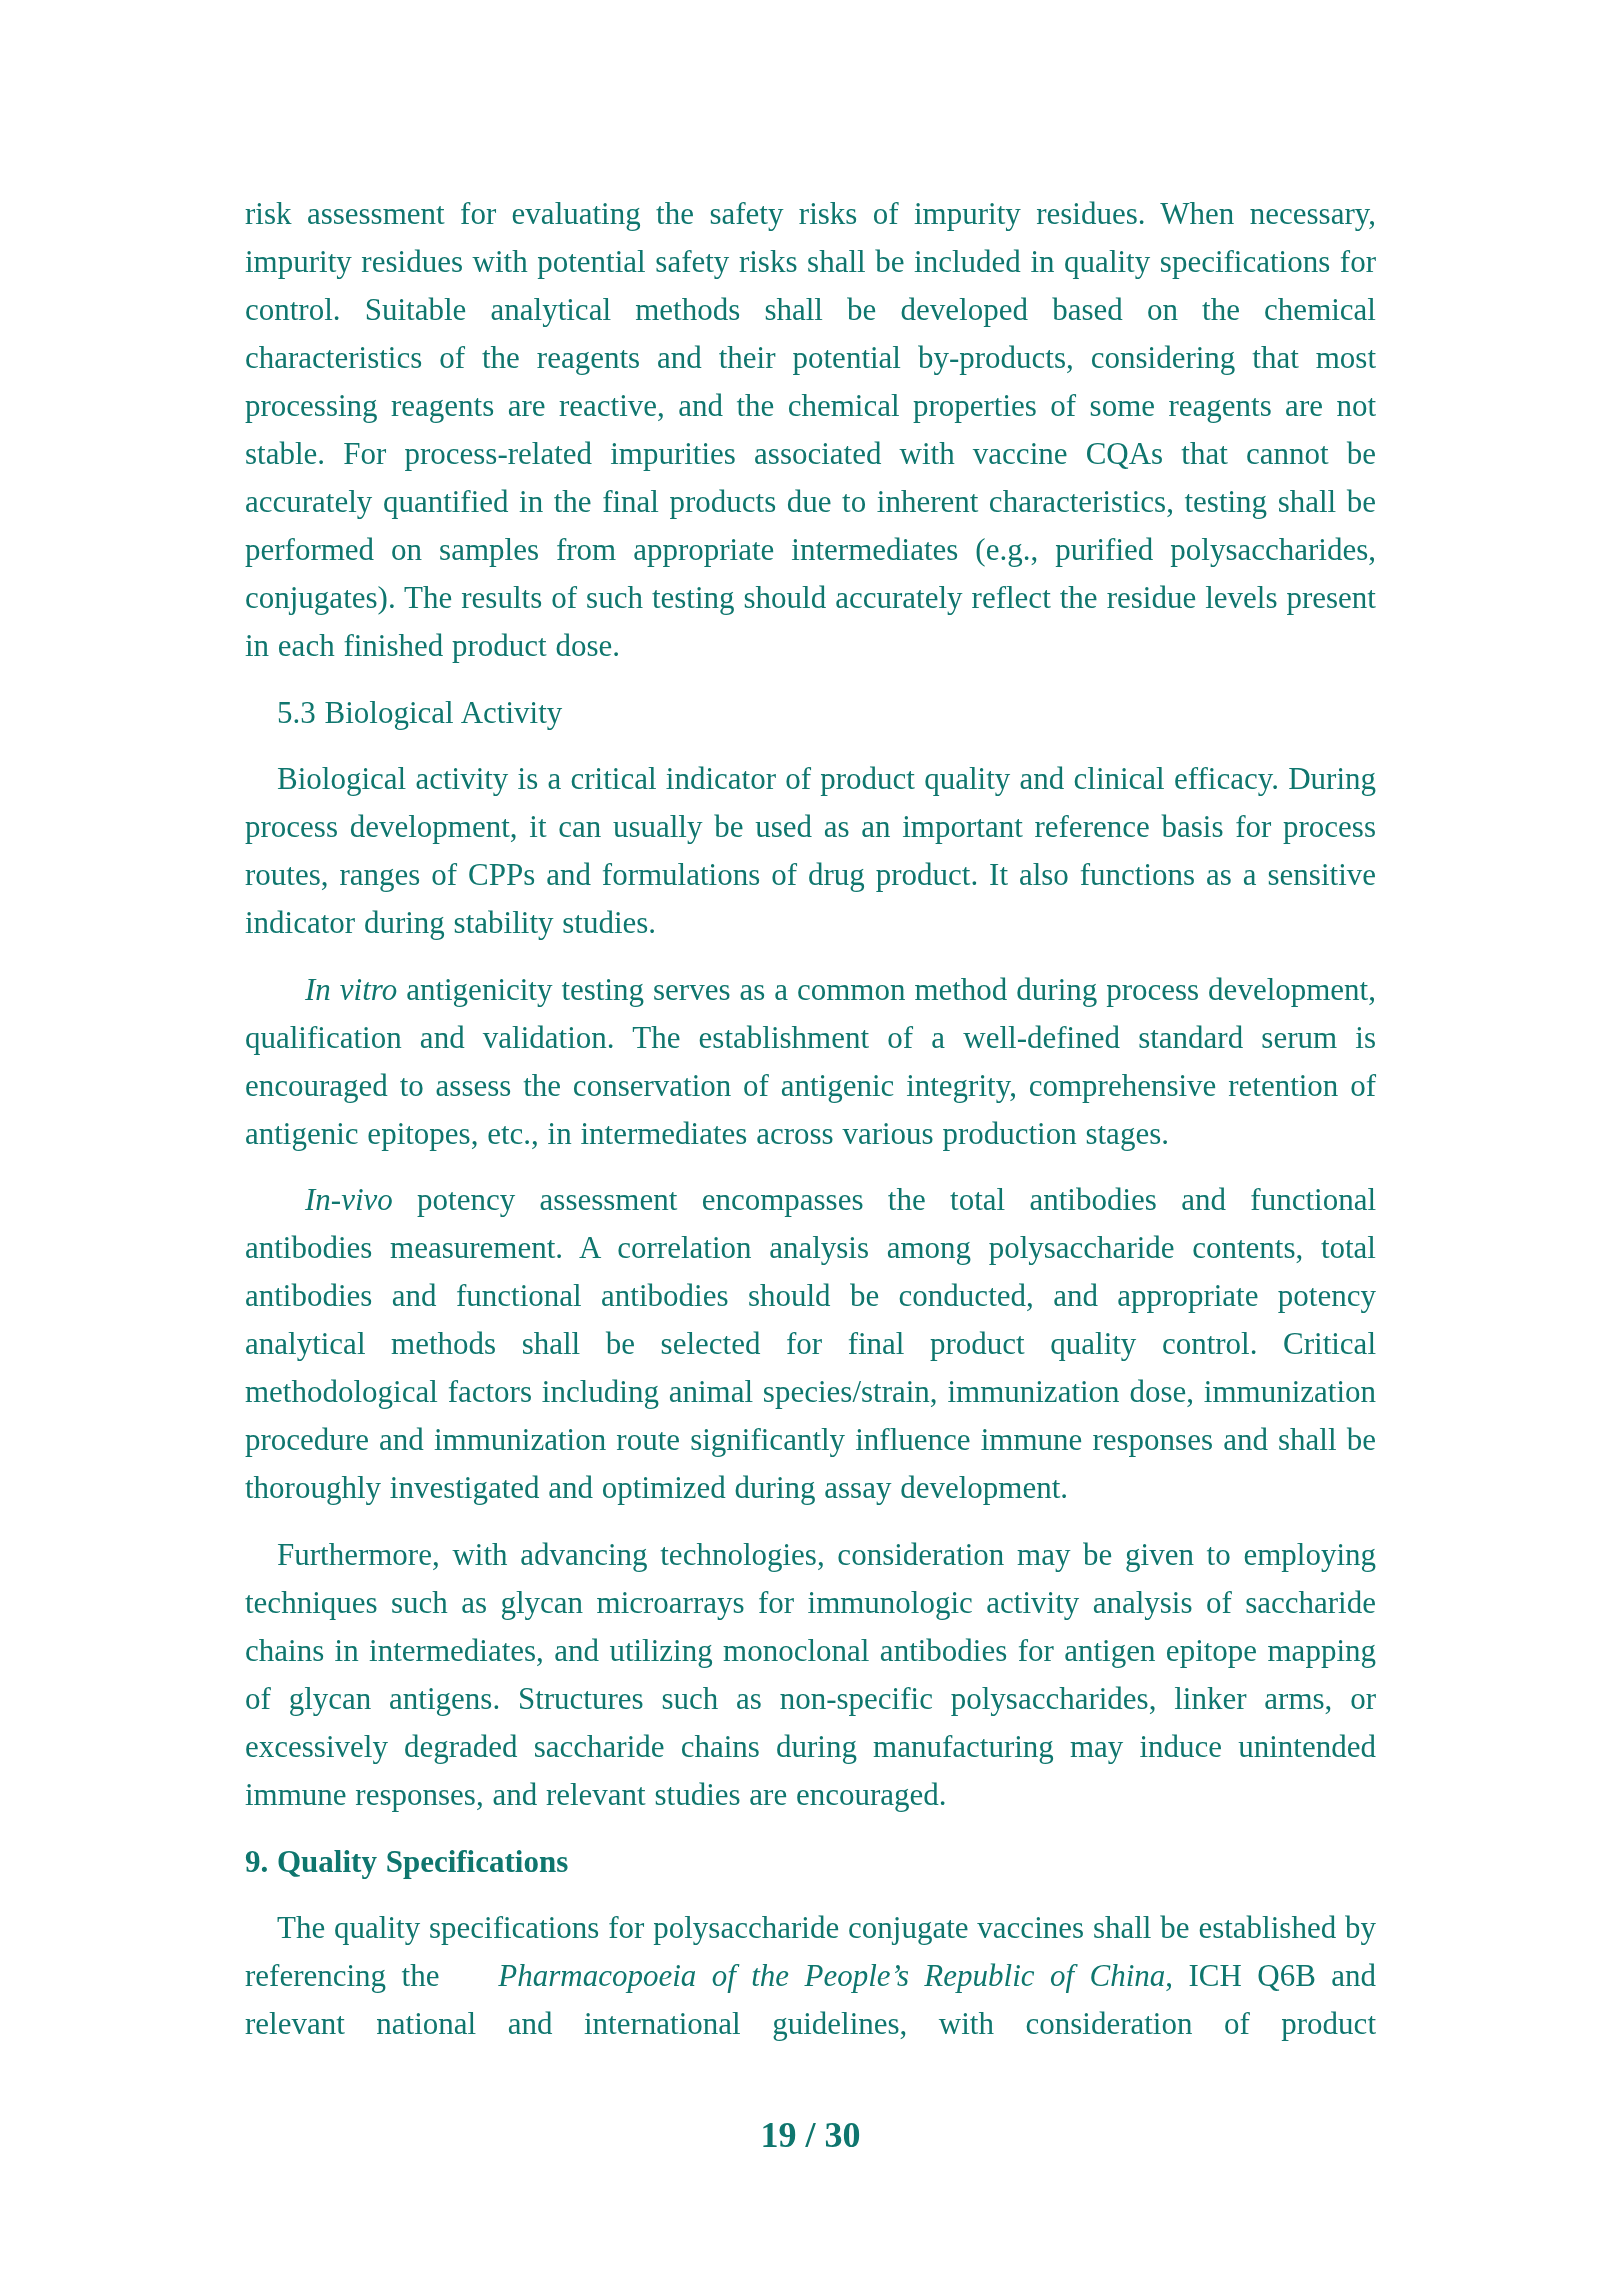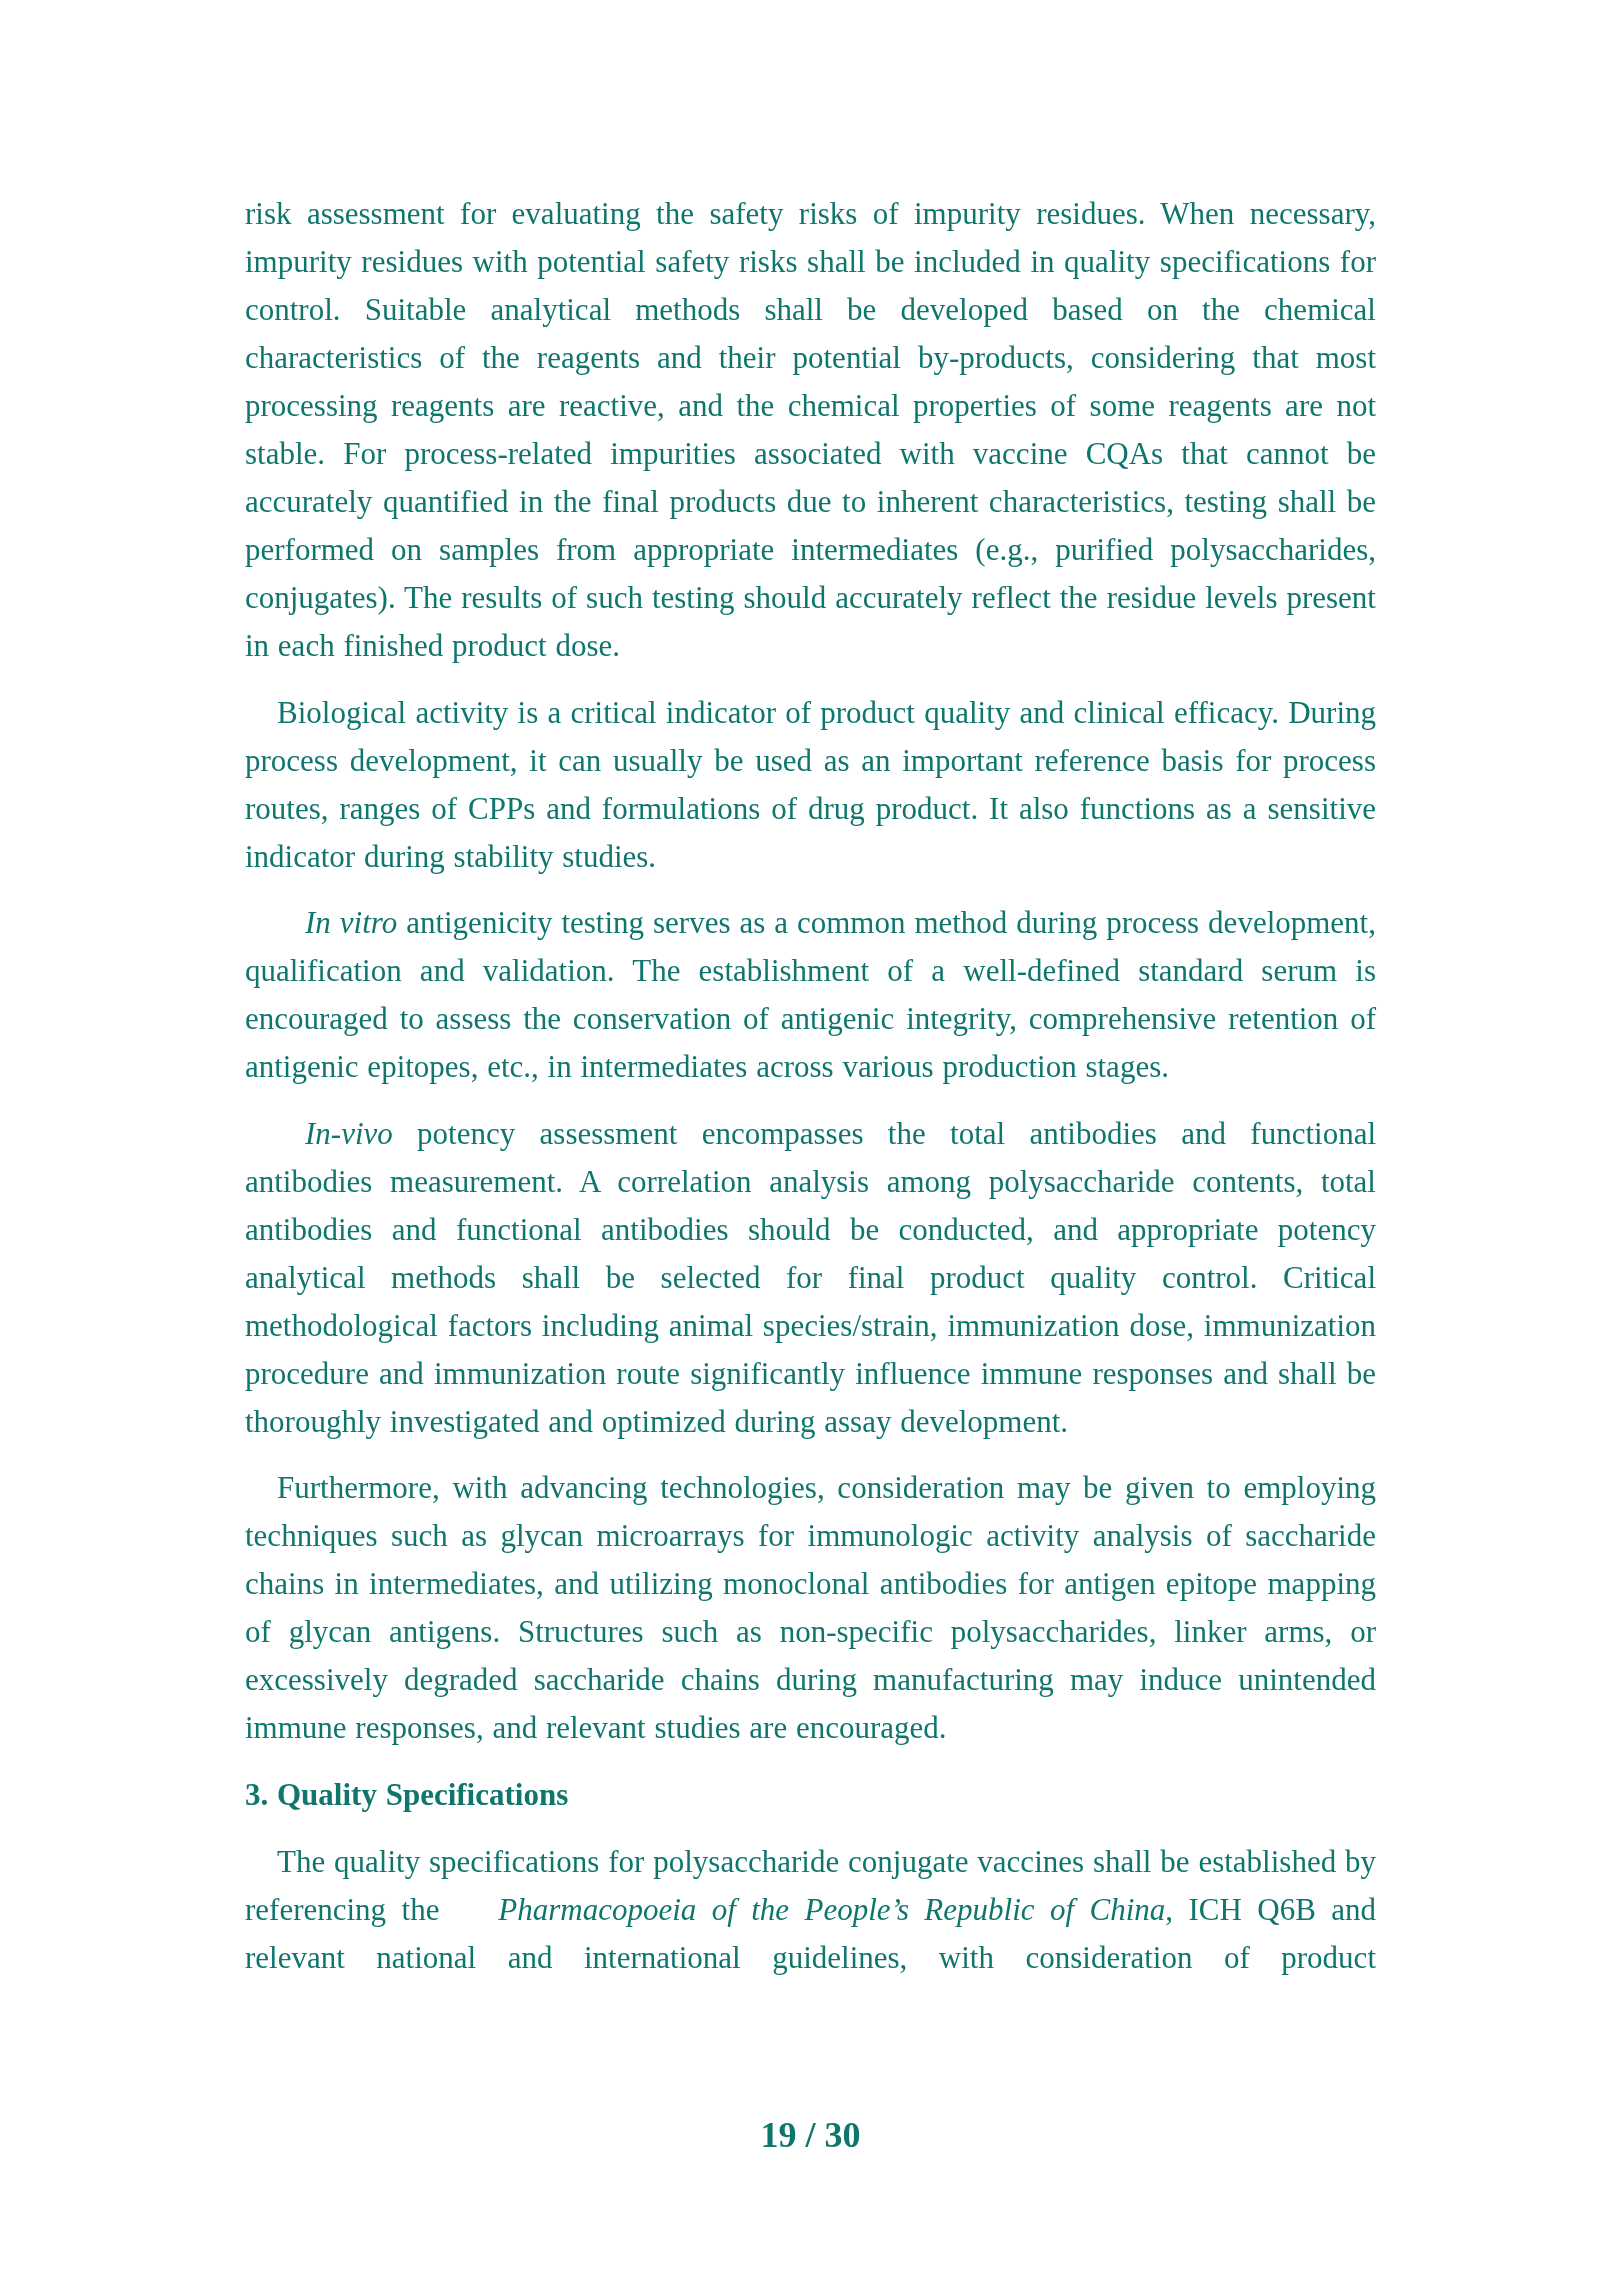--- a/index.html
+++ b/index.html
@@ -60,30 +60,31 @@
   }
 </style>
 </head>
 <body>
 
 <div class="page">
   <div class="content">
 
     <p class="para para--flush">risk assessment for evaluating the safety risks of impurity residues. When necessary, impurity residues with potential safety risks shall be included in quality specifications for control. Suitable analytical methods shall be developed based on the chemical characteristics of the reagents and their potential by-products, considering that most processing reagents are reactive, and the chemical properties of some reagents are not stable. For process-related impurities associated with vaccine CQAs that cannot be accurately quantified in the final products due to inherent characteristics, testing shall be performed on samples from appropriate intermediates (e.g., purified polysaccharides, conjugates). The results of such testing should accurately reflect the residue levels present in each finished product dose.</p>
 
+    <p class="para heading-plain">5.3 Biological Activity</p>
 
     <p class="para">Biological activity is a critical indicator of product quality and clinical efficacy. During process development, it can usually be used as an important reference basis for process routes, ranges of CPPs and formulations of drug product. It also functions as a sensitive indicator during stability studies.</p>
 
     <p class="para"><span class="italic">In vitro</span><span> antigenicity testing serves as a common method during process development, qualification and validation. The establishment of a well-defined standard serum is encouraged to assess the conservation of antigenic integrity, comprehensive retention of antigenic epitopes, etc., in intermediates across various production stages.</span></p>
 
     <p class="para"><span class="italic">In-vivo</span><span> potency assessment encompasses the total antibodies and functional antibodies measurement. A correlation analysis among polysaccharide contents, total antibodies and functional antibodies should be conducted, and appropriate potency analytical methods shall be selected for final product quality control. Critical methodological factors including animal species/strain, immunization dose, immunization procedure and immunization route significantly influence immune responses and shall be thoroughly investigated and optimized during assay development.</span></p>
 
     <p class="para">Furthermore, with advancing technologies, consideration may be given to employing techniques such as glycan microarrays for immunologic activity analysis of saccharide chains in intermediates, and utilizing monoclonal antibodies for antigen epitope mapping of glycan antigens. Structures such as non-specific polysaccharides, linker arms, or excessively degraded saccharide chains during manufacturing may induce unintended immune responses, and relevant studies are encouraged.</p>
 
-    <p class="para heading-bold">3. Quality Specifications</p>
+    <p class="para heading-bold">9. Quality Specifications</p>
 
     <p class="para para--justify-last"><span>The quality specifications for polysaccharide conjugate vaccines shall be established by referencing the &nbsp;</span><span class="italic">Pharmacopoeia of the People’s Republic of China</span><span>, ICH Q6B and relevant national and international guidelines, with consideration of product</span></p>
 
   </div>
 
   <div class="footer">19 / 30</div>
 </div>
 
 
 </body></html>

